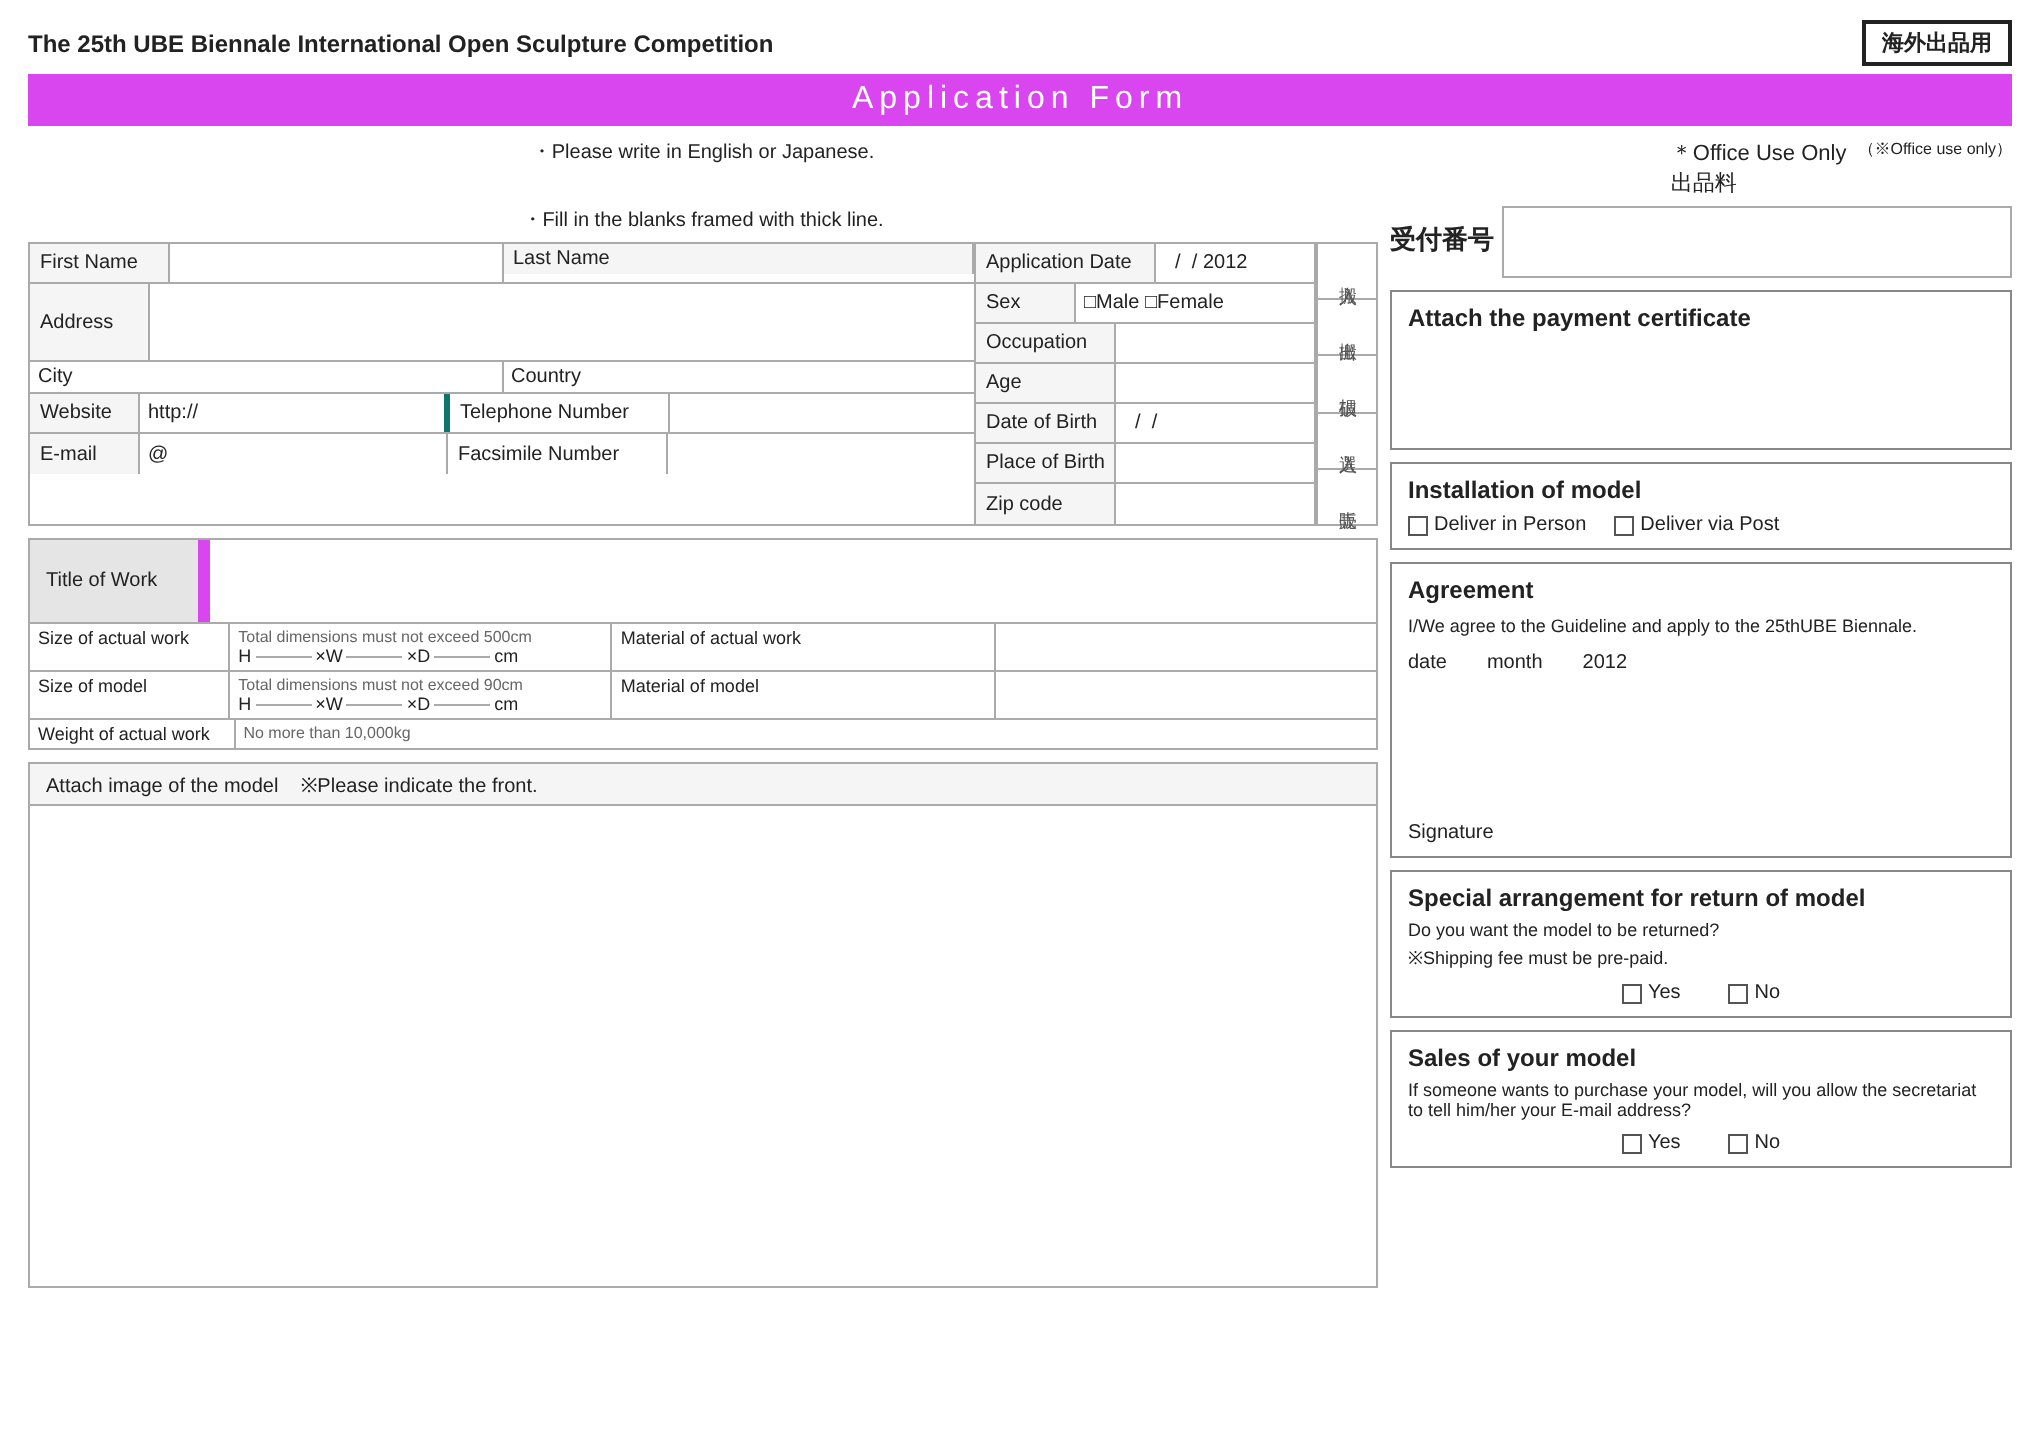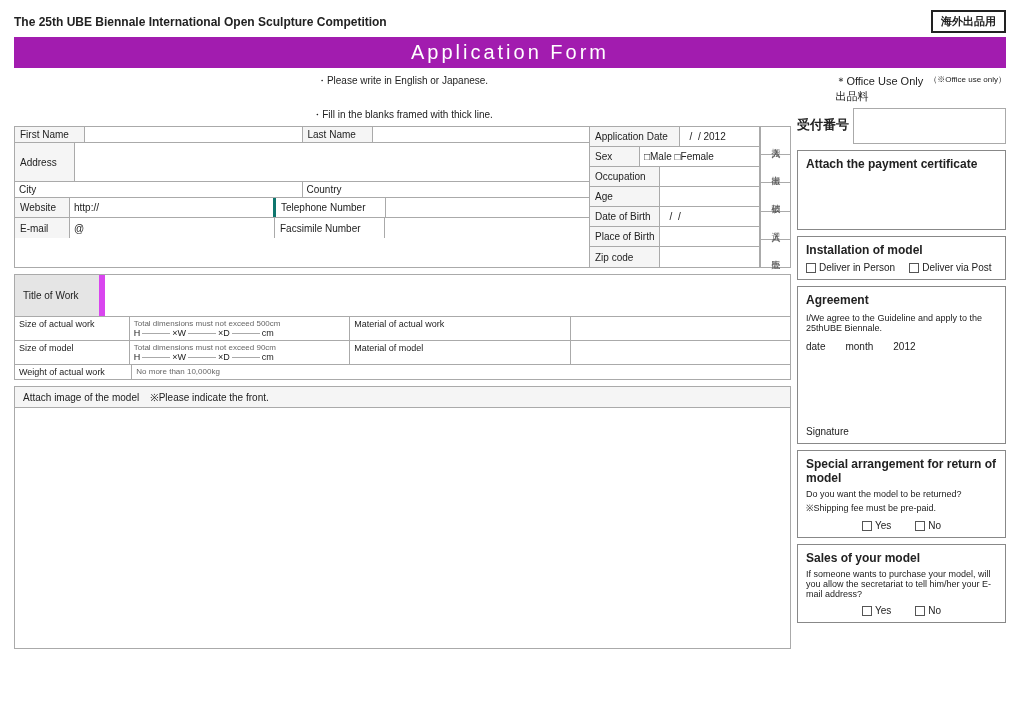--- a/index.html
+++ b/index.html
@@ -27,38 +27,38 @@
       font-size: 12px;
       font-weight: bold;
     }
     .kaigai-badge {
       border: 2px solid #222;
       padding: 2px 8px;
       font-size: 11px;
       font-weight: bold;
     }
     .form-title-bar {
-      background: #a21caf;
+      background: #d946ef;
       color: #fff;
       text-align: center;
-      font-size: 20px;
+      font-size: 16px;
       letter-spacing: 3px;
       padding: 4px 0;
       margin-bottom: 6px;
     }
     .main-layout {
       display: flex;
       gap: 6px;
     }
     .left-section {
       flex: 1;
       min-width: 0;
     }
     .right-section {
-      width: 209px;
+      width: 311px;
       flex-shrink: 0;
     }
     
     .instructions-row {
       display: flex;
       align-items: center;
       gap: 20px;
       margin-bottom: 4px;
       font-size: 10px;
       flex-direction: column;
@@ -112,21 +112,21 @@
     }
     .name-row {
       display: flex;
       border-bottom: 1px solid #aaa;
     }
     .name-cell {
       flex: 1;
       display: flex;
       border-right: 1px solid #aaa;
     }
-    .name-cell:last-child { border-right: none; }
+    .name-cell:last-child { border-right: none; flex-direction: column; }
     .addr-row {
       display: flex;
       border-bottom: 1px solid #aaa;
     }
     .city-country-row {
       display: flex;
       border-bottom: 1px solid #aaa;
     }
     .city-cell {
       flex: 1;

